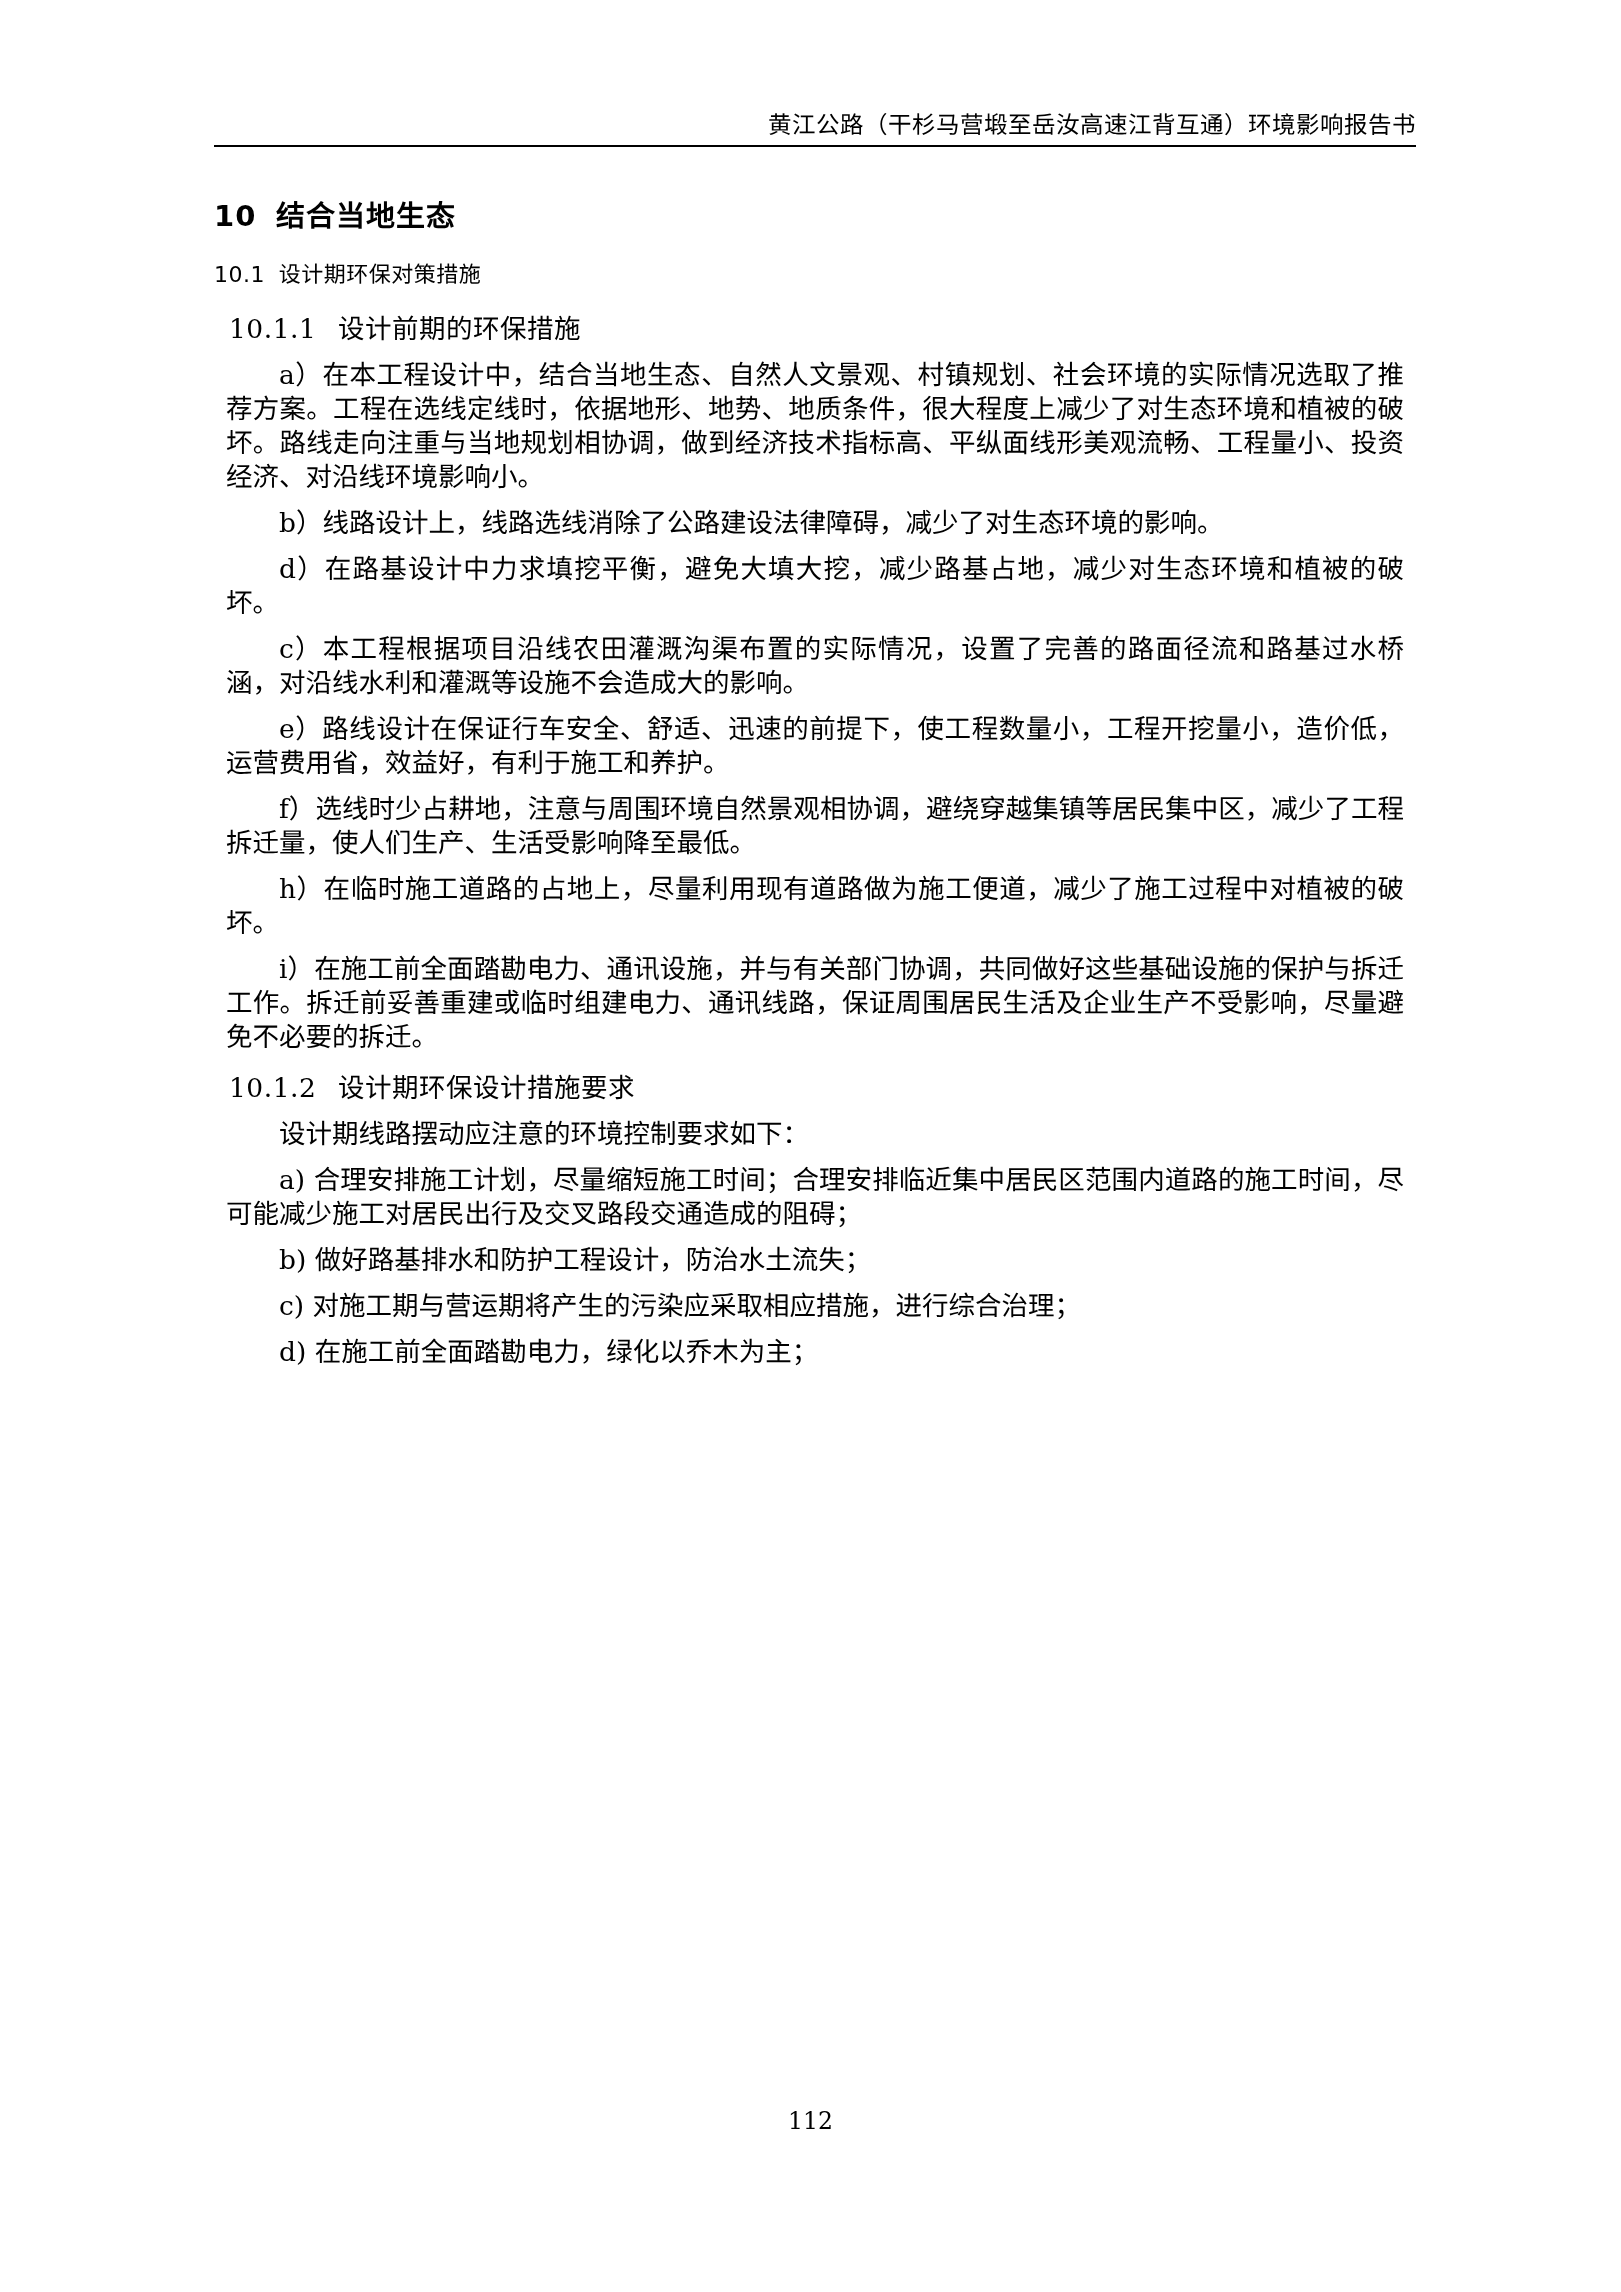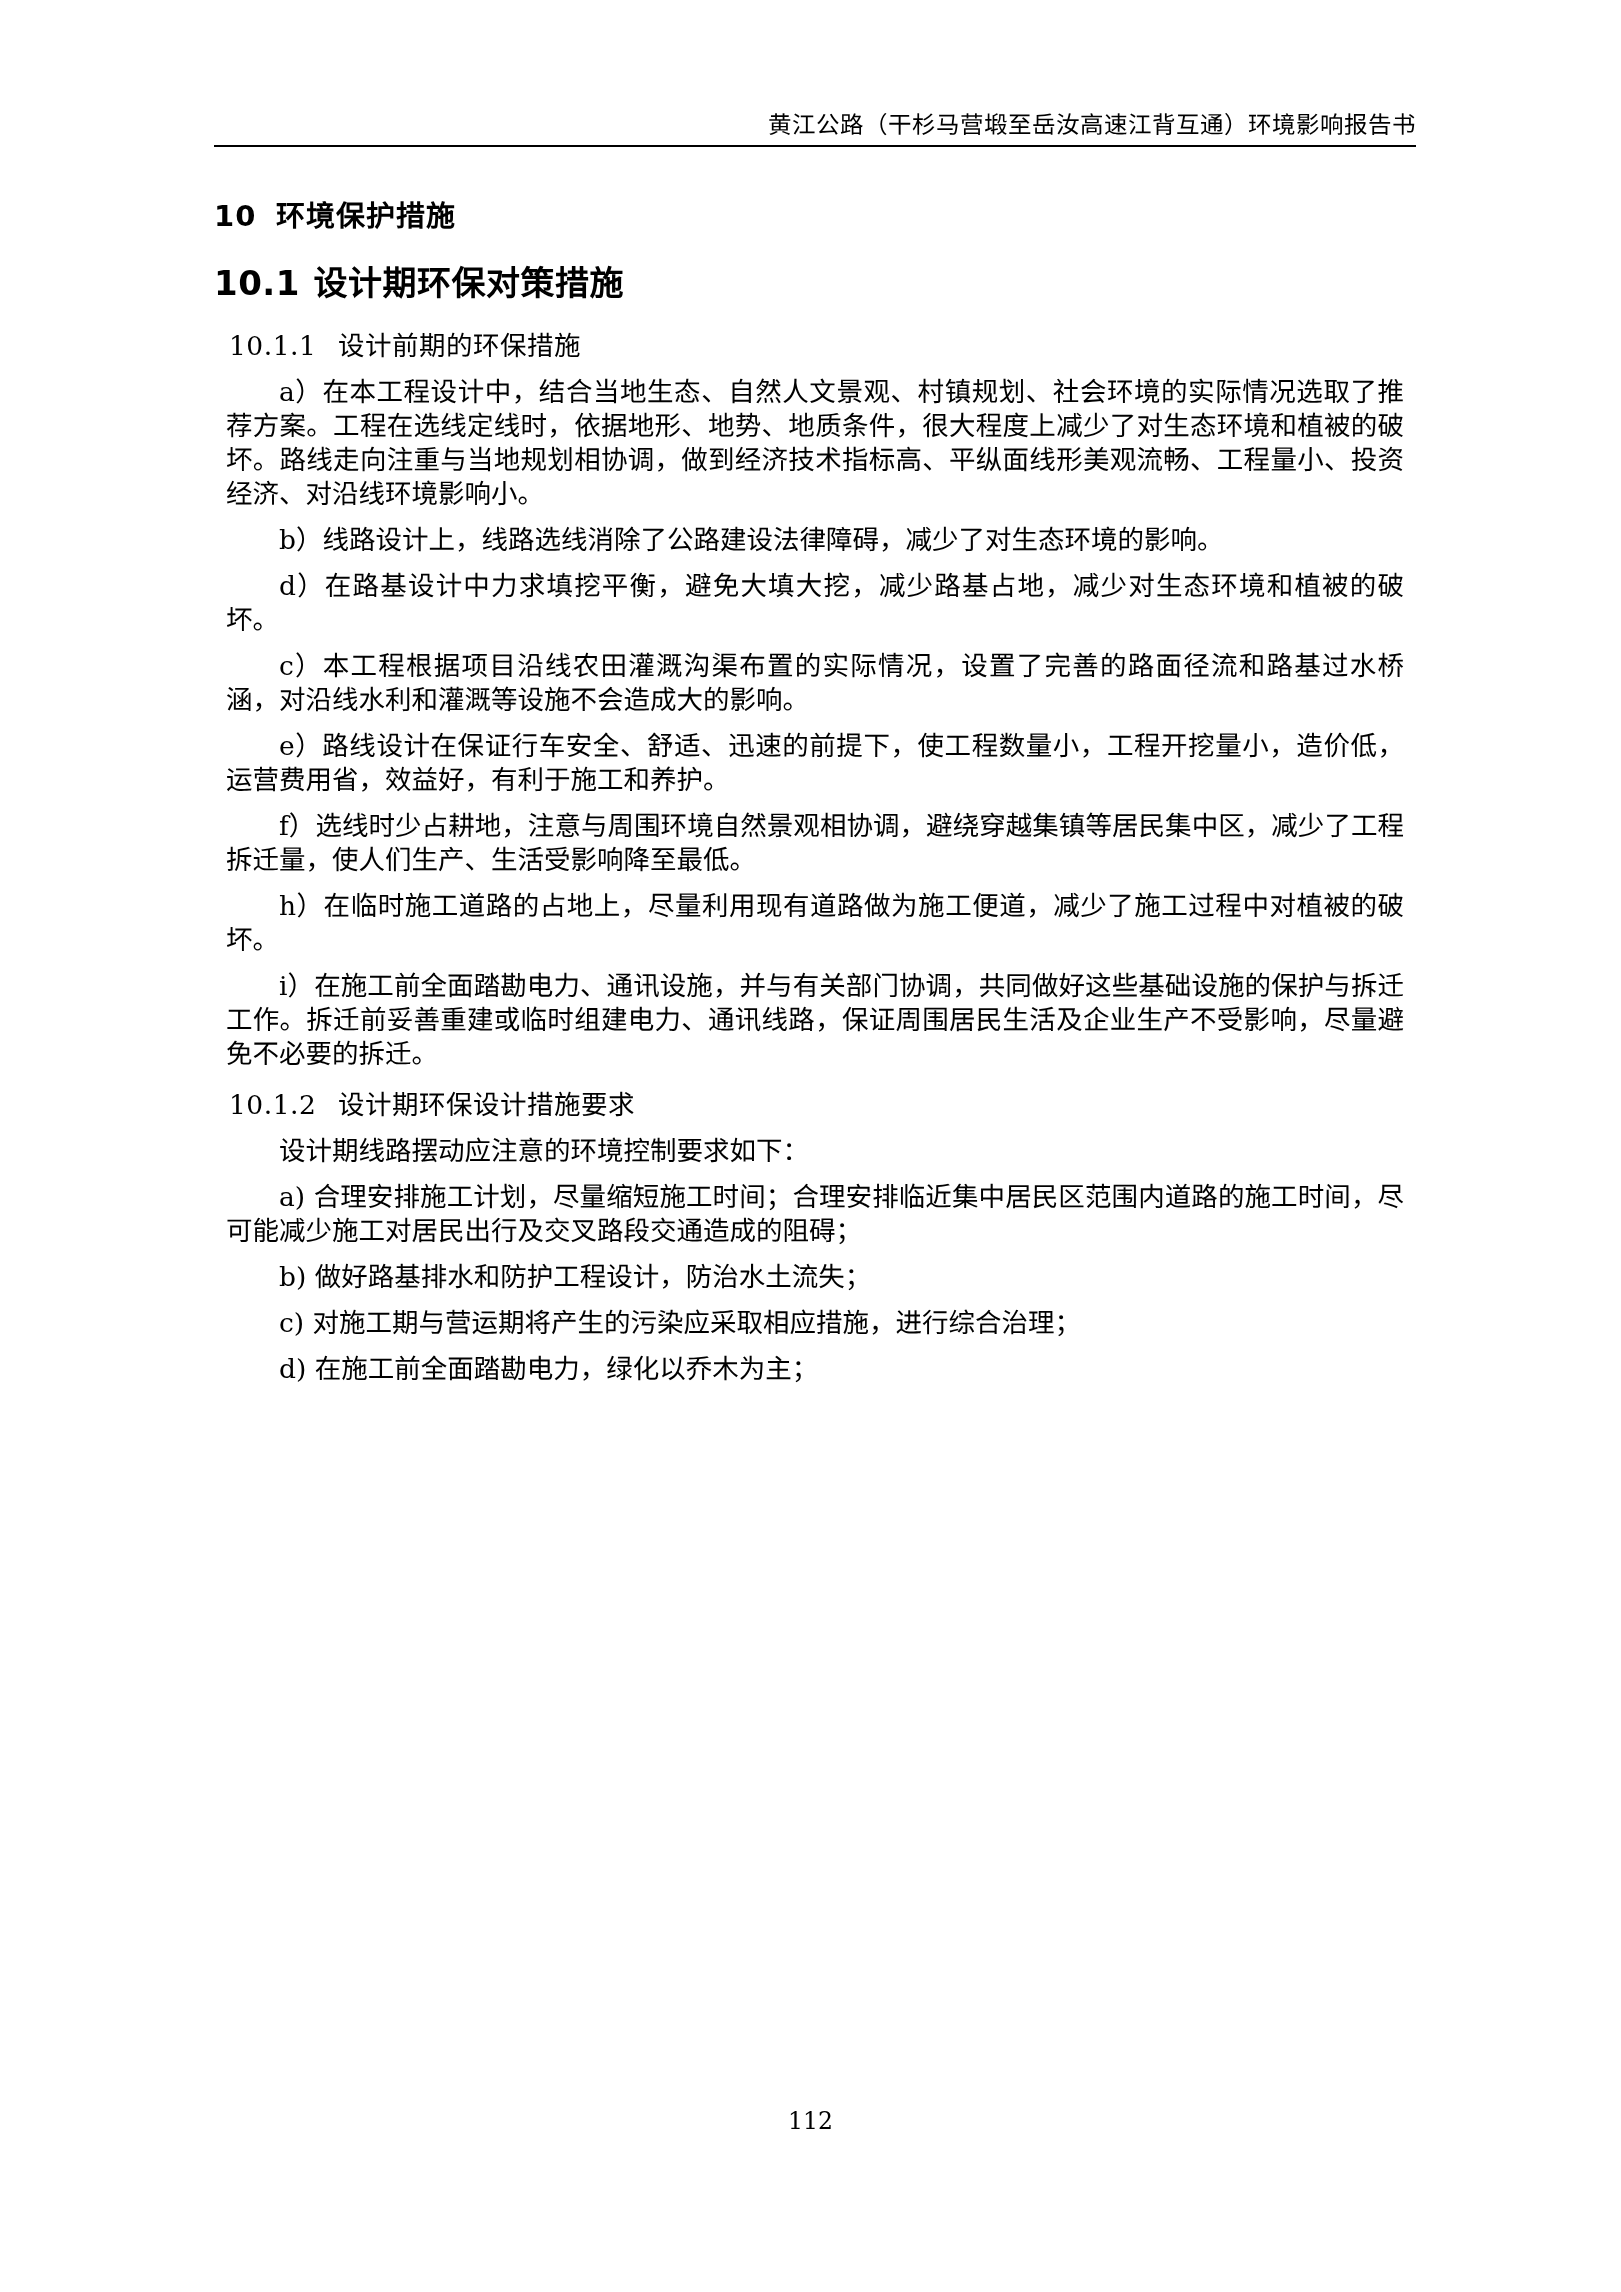--- a/index.html
+++ b/index.html
@@ -51,22 +51,22 @@
   .h1 {
     font-family: "DejaVu Sans", "Liberation Sans", sans-serif;
     font-size: 29px;
     font-weight: bold;
     margin: 0 0 21.6px 0;
     letter-spacing: 1px;
   }
   .h1 .num { margin-right: 19.6px; }
   .h2 {
     font-family: "DejaVu Sans", "Liberation Sans", sans-serif;
-    font-size: 34px;
-    font-weight: bold;
+    font-size: 22px;
+    font-weight: normal;
     margin: 0 0 19.6px 0;
     letter-spacing: 0.5px;
   }
   .h2 .num { margin-right: 13.7px; }
   .h3 {
     font-family: "DejaVu Serif", "Liberation Serif", serif;
     font-size: 26.5px;
     font-weight: normal;
     margin: 0 0 7.8px 0;
     letter-spacing: 0.5px;
@@ -94,21 +94,21 @@
 <body>
 
 <div class="page">
 
   <div class="header">黄江公路（干杉马营塅至岳汝高速江背互通）环境影响报告书</div>
   <div class="header-rule"></div>
 
   <div class="content">
 
     <div class="h1">
-      <span class="num">10</span><span>环境保护措施</span>
+      <span class="num">10</span><span>结合当地生态</span>
     </div>
 
     <div class="h2">
       <span class="num">10.1</span><span>设计期环保对策措施</span>
     </div>
 
     <div class="h3">
       <span class="num">10.1.1</span><span>设计前期的环保措施</span>
     </div>
 

